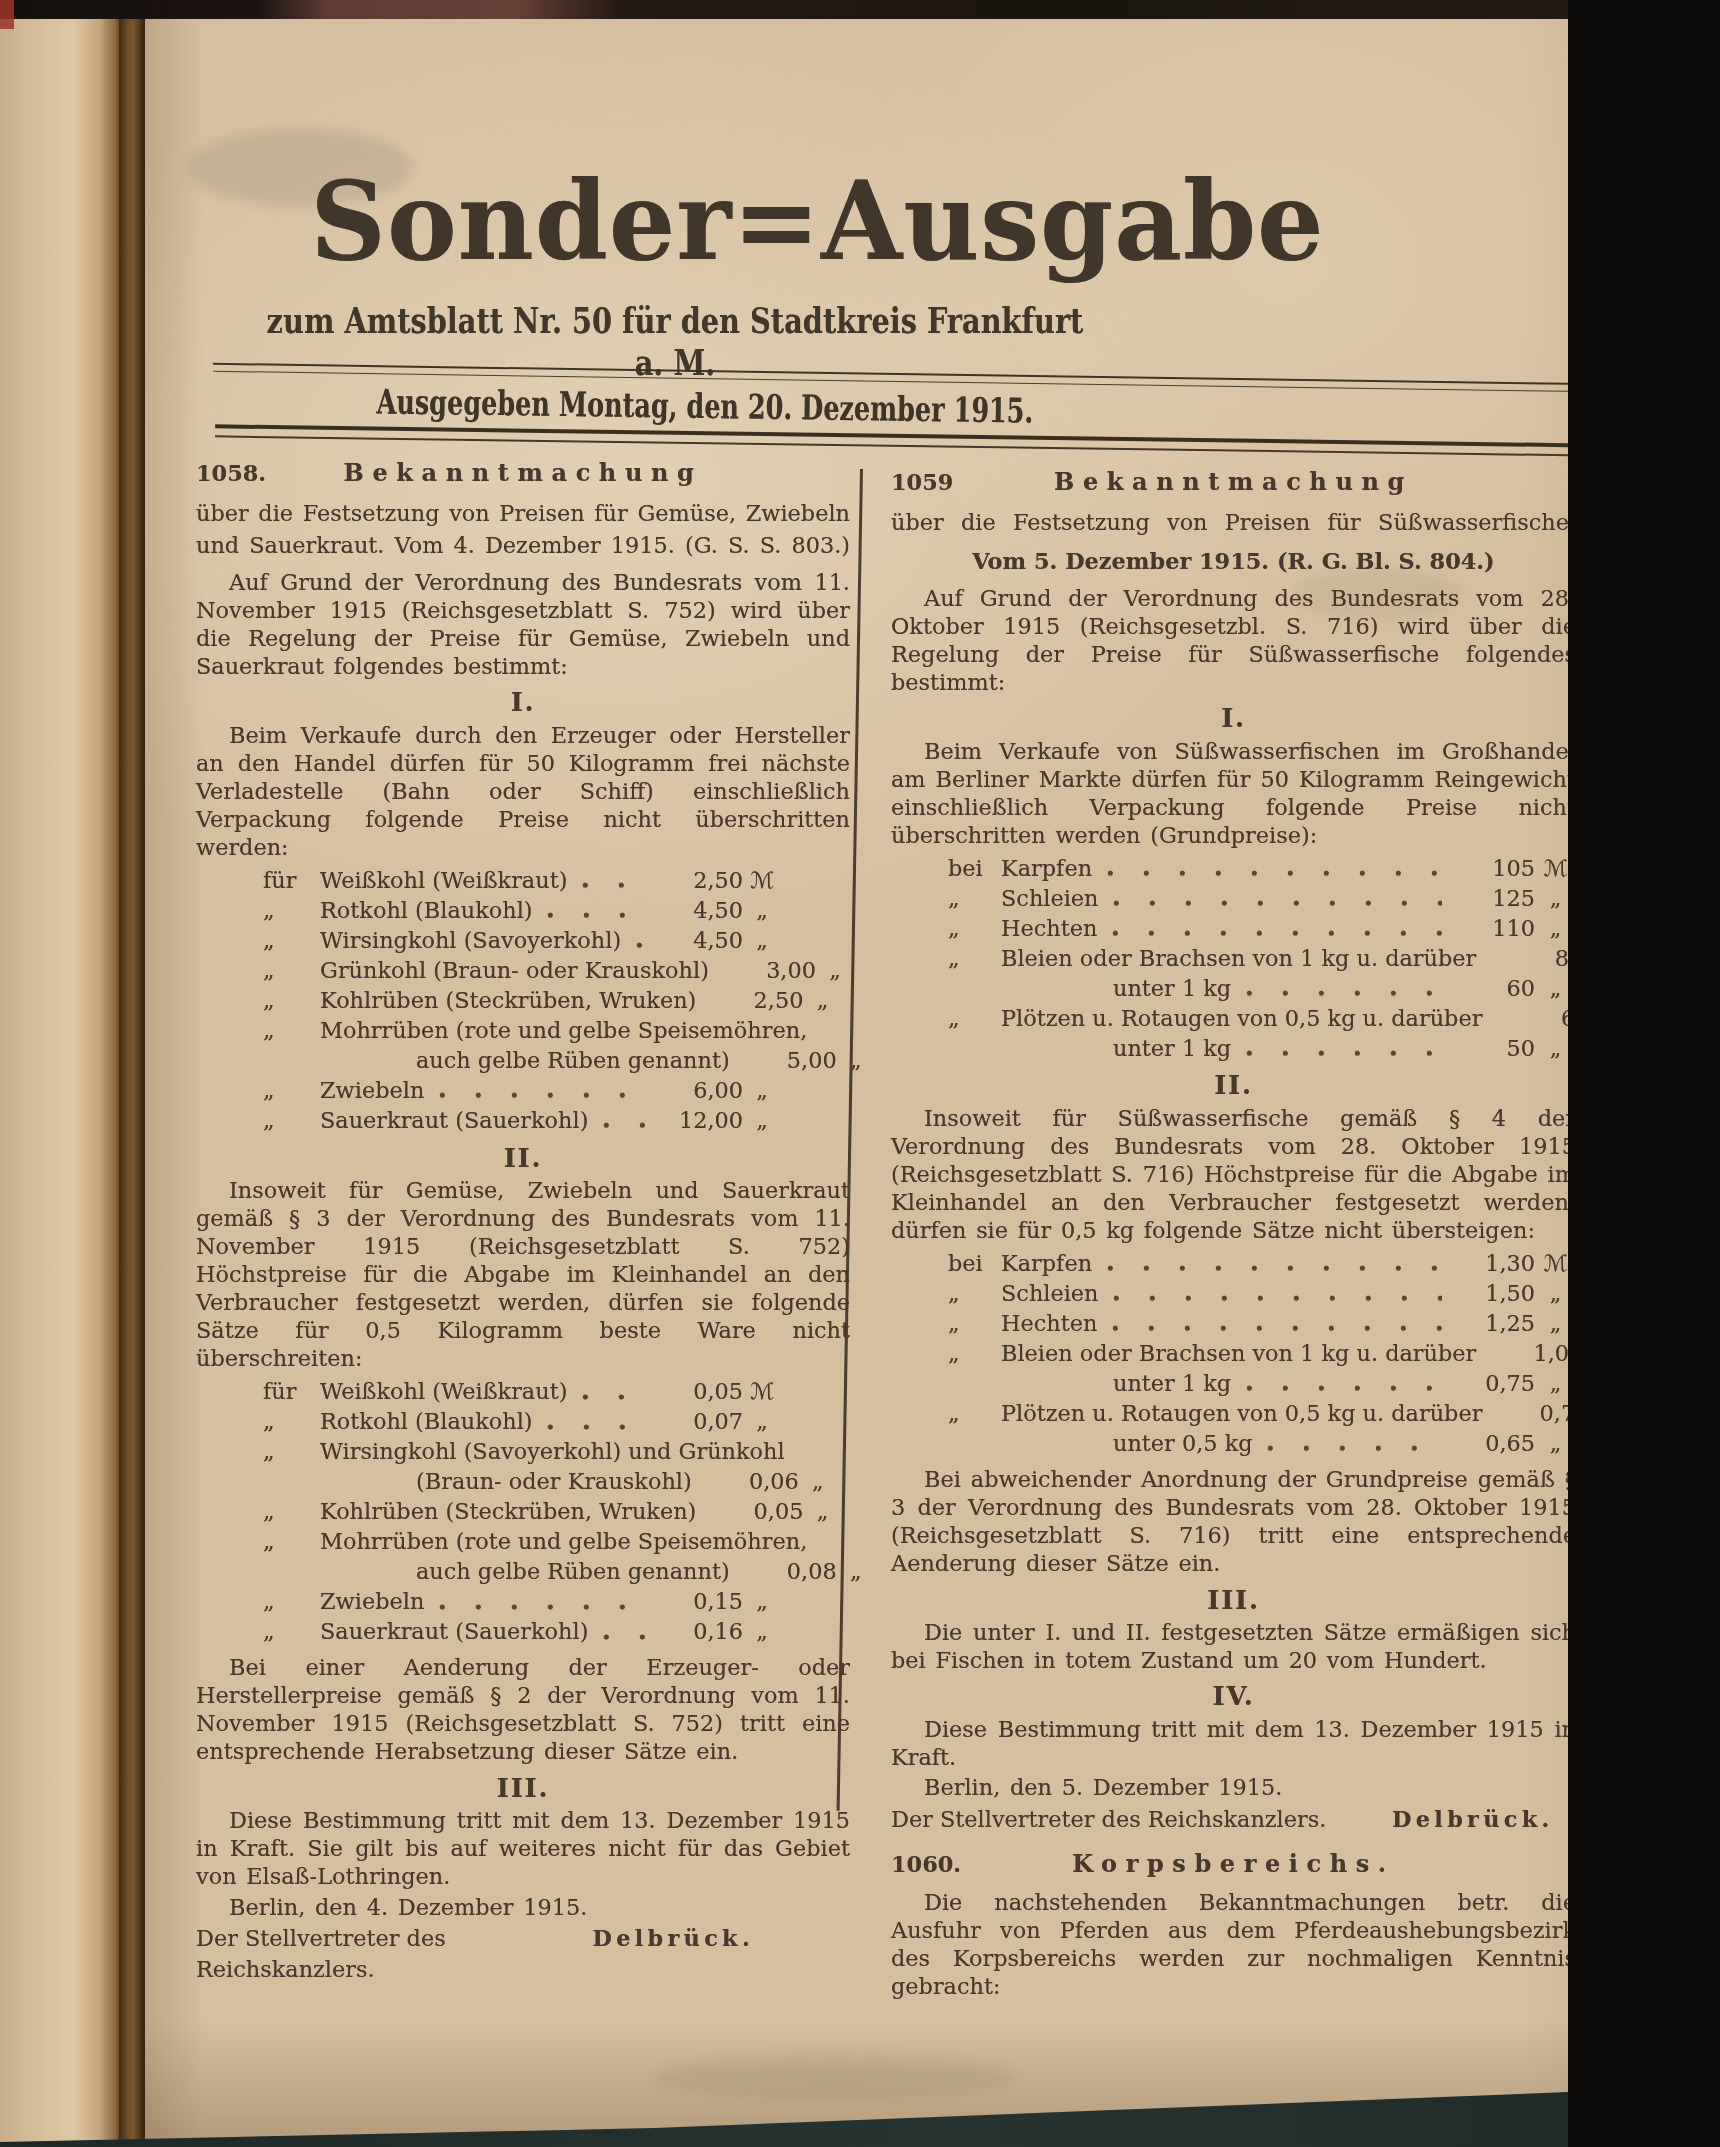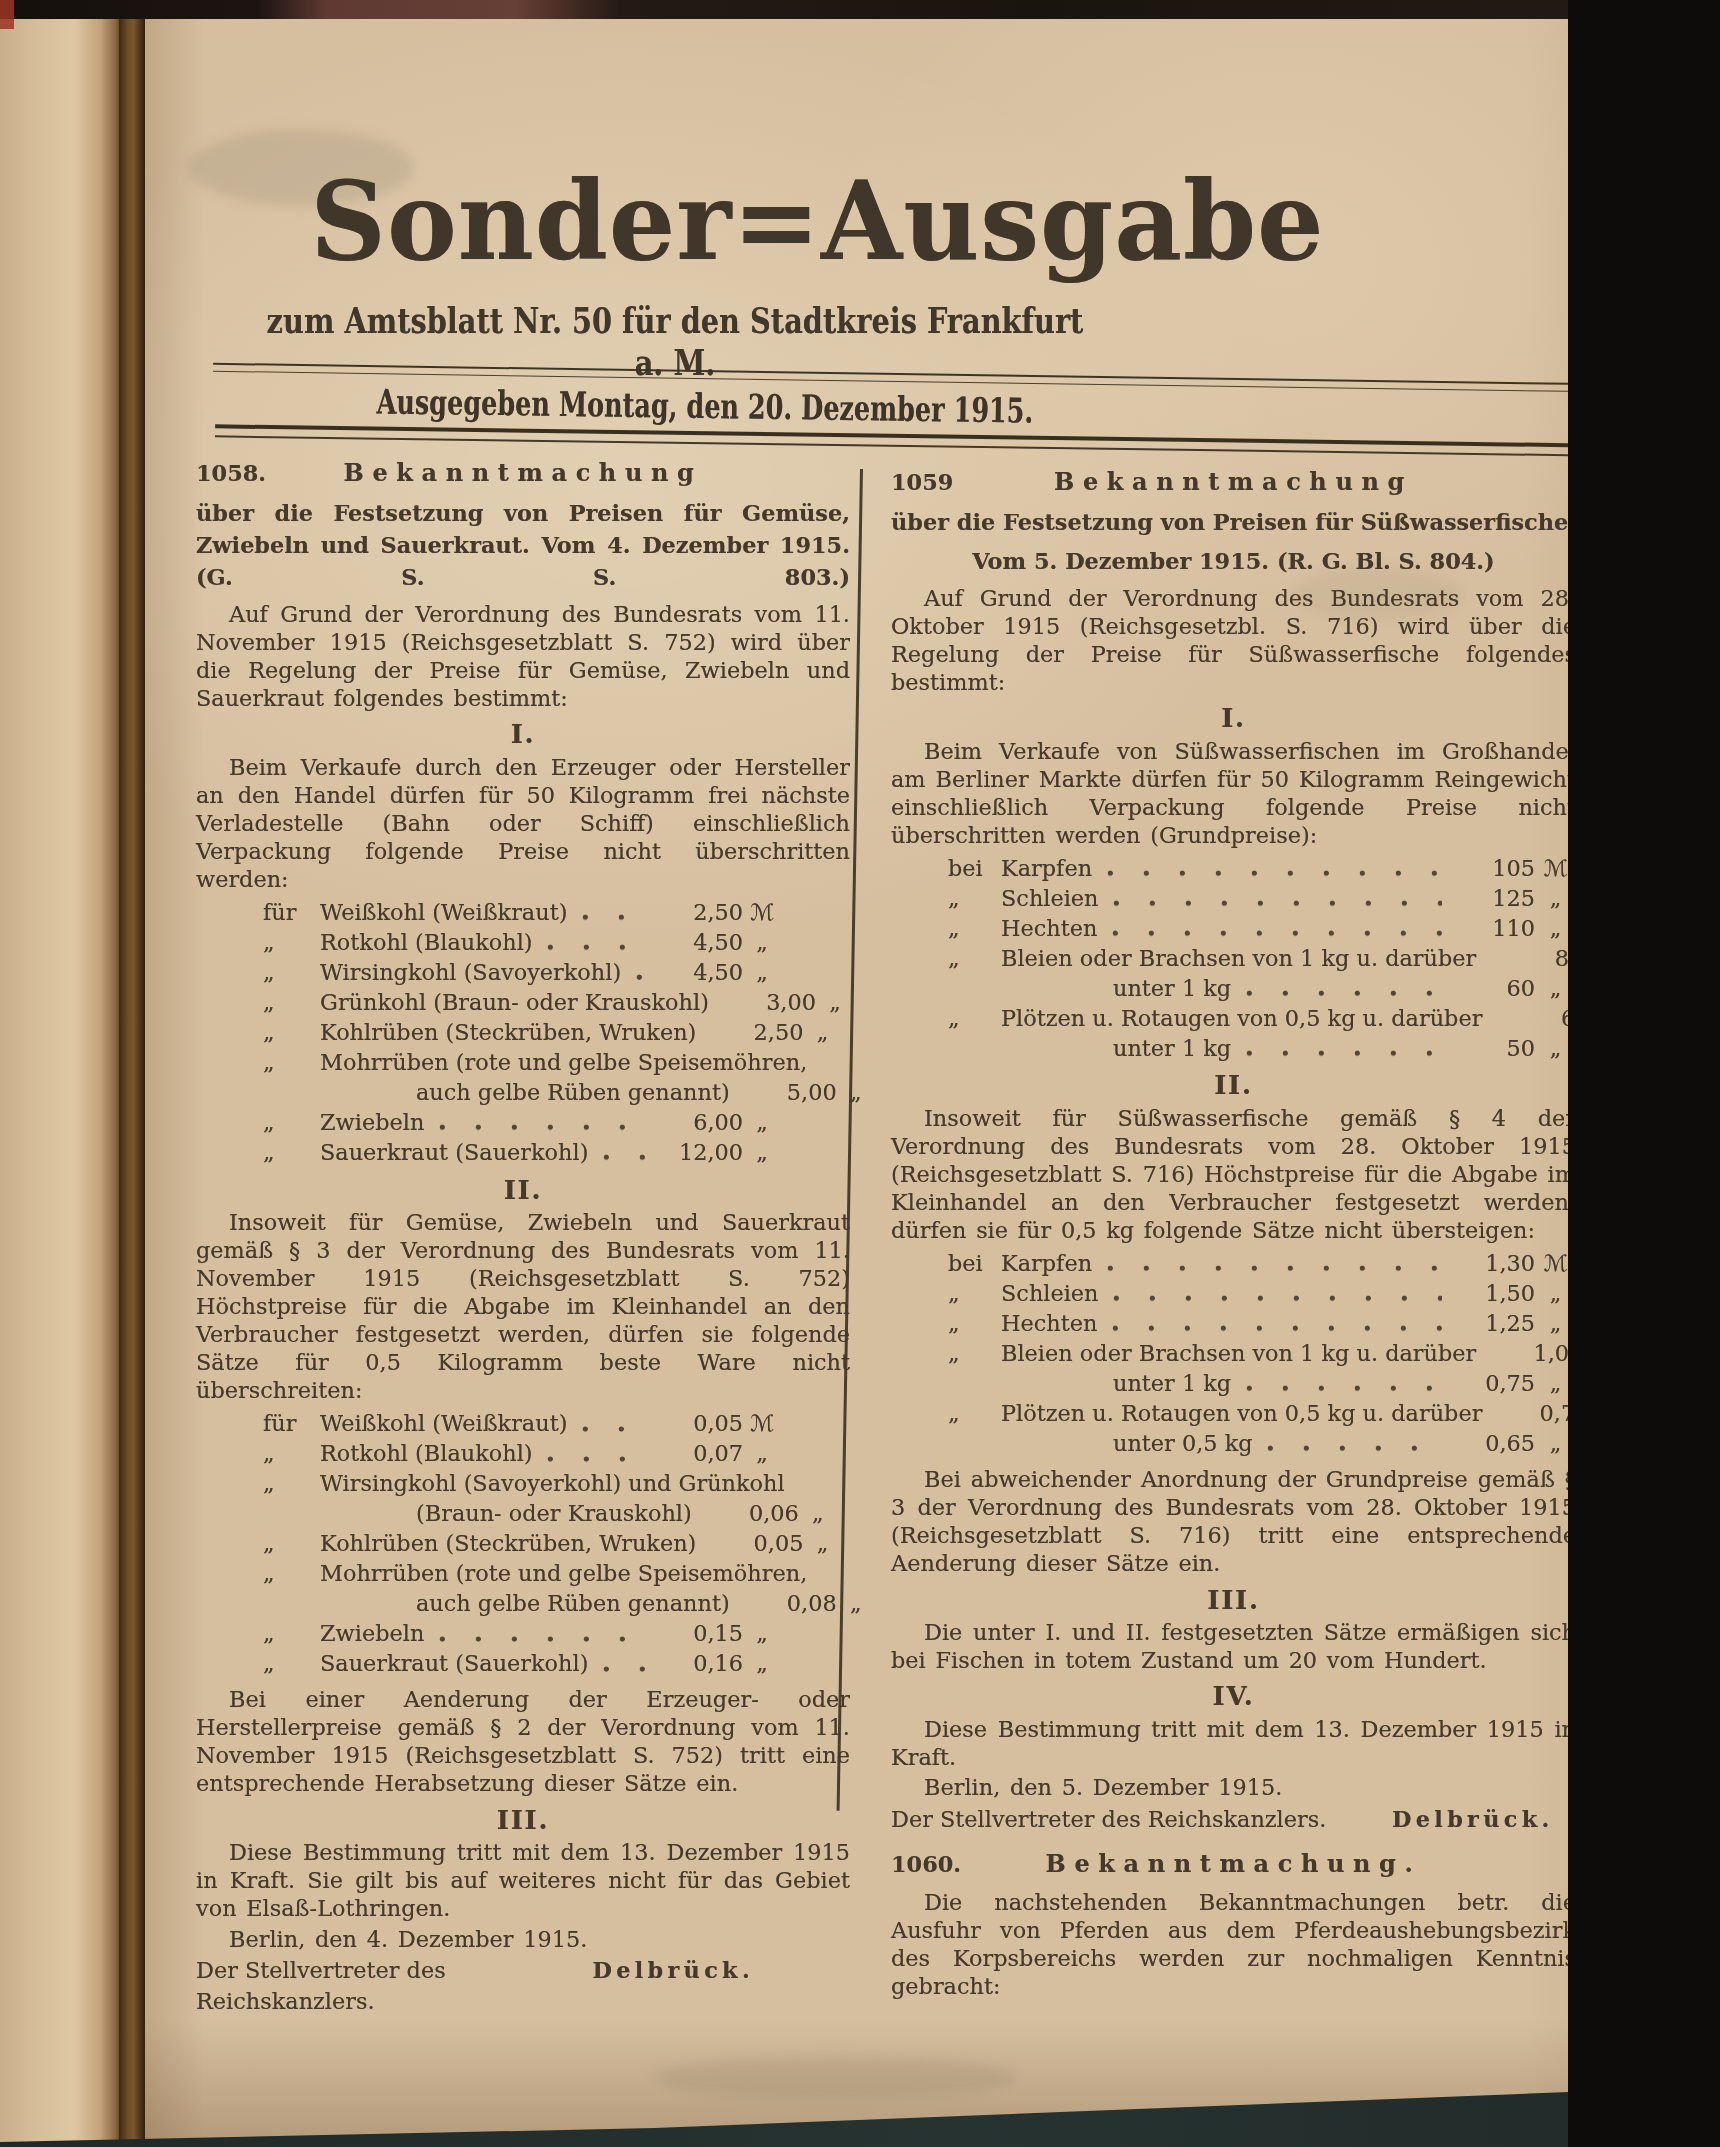--- a/index.html
+++ b/index.html
@@ -45,21 +45,21 @@
   .rule2{left:215px;top:434px;width:1385px;height:6.9px;transform:rotate(.8deg);
     border-top:4.3px solid #392f1f;border-bottom:2.6px solid #443828;}
   .col-divider{position:absolute;left:860px;top:469px;width:2.6px;height:1342px;
     background:#4a3e2e;transform:rotate(1deg);transform-origin:top center;}
   .col{position:absolute;font-size:22.4px;line-height:28px;}
   .col-left{left:196px;top:456px;width:654px;}
   .col-right{left:867px;top:465px;width:685px;margin-left:24px;}
   .notice-head{position:relative;margin-bottom:6.9px;line-height:34px;}
   .num{position:absolute;left:0;top:0;font-weight:bold;}
   .nhead{display:block;text-align:center;font-weight:bold;font-size:24px;letter-spacing:8.6px;}
-  .subject{margin:0 0 6.9px;font-weight:bold;text-align:justify;text-align-last:justify;line-height:32px;}
+  .subject{margin:0 0 6.9px;font-weight:normal;text-align:justify;text-align-last:justify;line-height:32px;}
   .subject-date{margin:0 0 6.9px;font-weight:bold;text-align:center;line-height:32px;}
   .body{margin:0 0 2.6px;text-align:justify;word-spacing:2.6px;}
   .ind{text-indent:33px;}
   .noj{text-align:left;}
   .numeral{text-align:center;font-weight:bold;font-size:26px;letter-spacing:1.7px;margin:8.6px 0 4.3px;}
   .plist{margin:4.3px 0 6.9px;}
   .price-row{display:flex;align-items:baseline;white-space:nowrap;line-height:30px;padding-left:67px;padding-right:69px;}
   .col-right .price-row{padding-left:57px;padding-right:0;}
   .pfx{flex:0 0 57px;}
   .col-right .pfx{flex:0 0 53px;}
@@ -414,21 +414,21 @@
       <div class="numeral">IV.</div>
       <p class="body ind">Diese Bestimmung tritt mit dem 13. Dezember 1915 in Kraft.</p>
       <p class="body ind noj">Berlin, den 5. Dezember 1915.</p>
       <div class="sig sig-right">
         <span>Der Stellvertreter des Reichskanzlers.</span>
         <span class="signer">Delbrück.</span>
       </div>
 
       <div class="notice-head n1060">
         <span class="num">1060.</span>
-        <span class="nhead">Bekanntmachung.</span>
+        <span class="nhead">Korpsbereichs.</span>
       </div>
       <p class="body ind">Die nachstehenden Bekanntmachungen betr. die Ausfuhr von Pferden aus dem Pferdeaushebungsbezirk des Korpsbereichs werden zur nochmaligen Kenntnis gebracht:</p>
     </div>
   </div>
 
   <div class="cover-bottom"></div>
 </div>
 
 
 </body></html>

